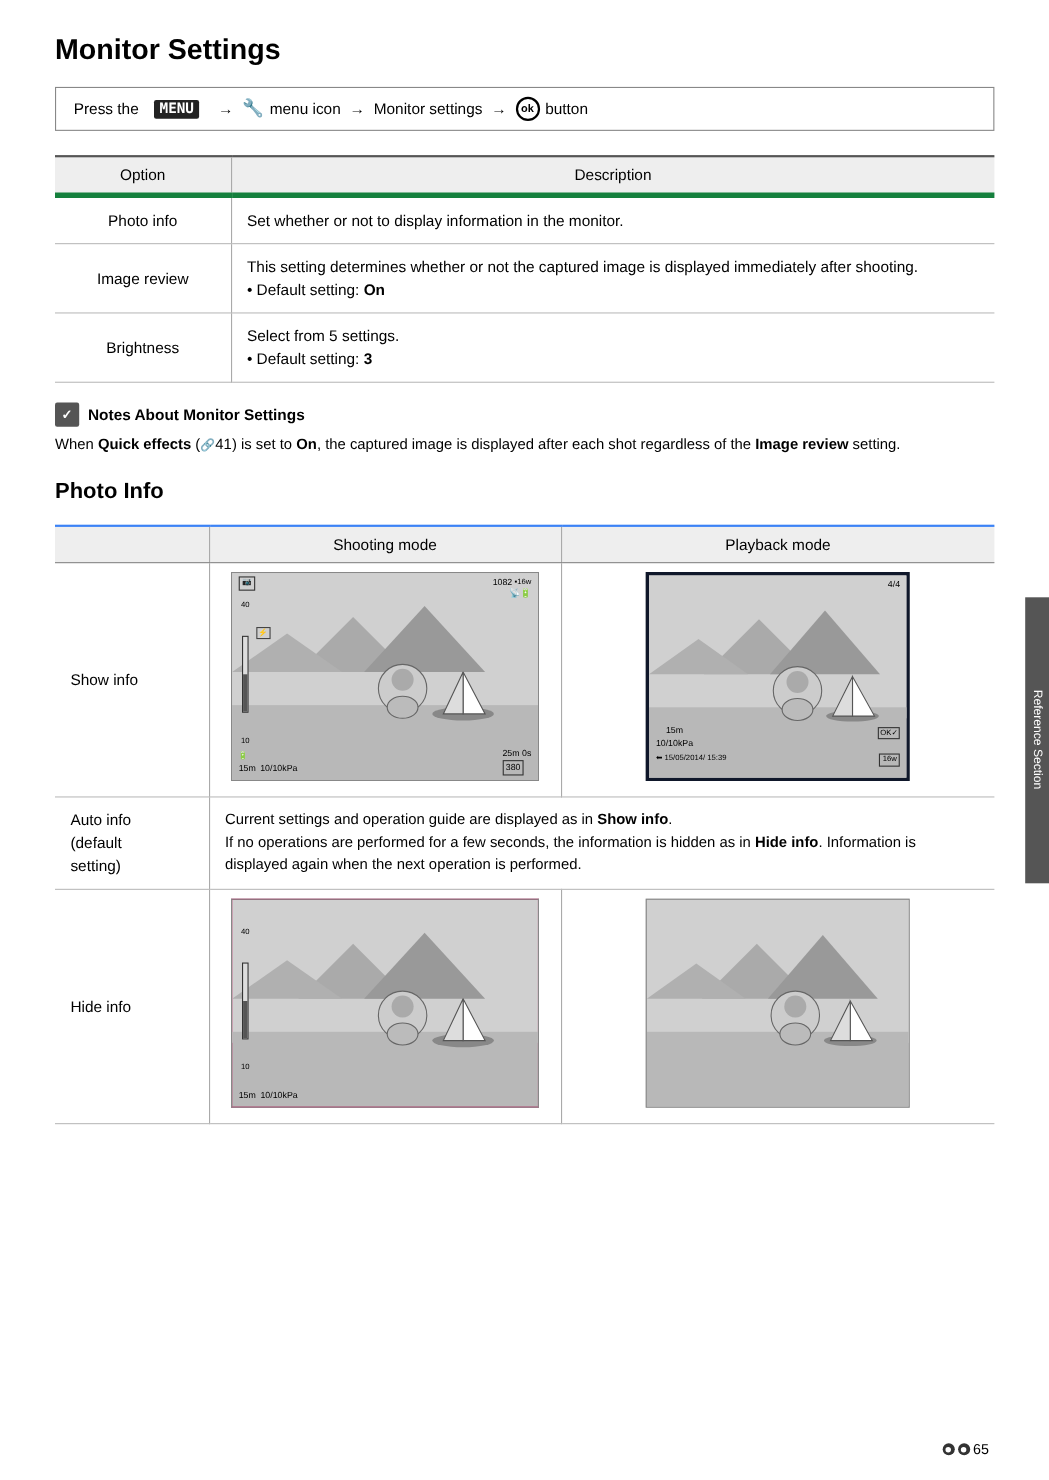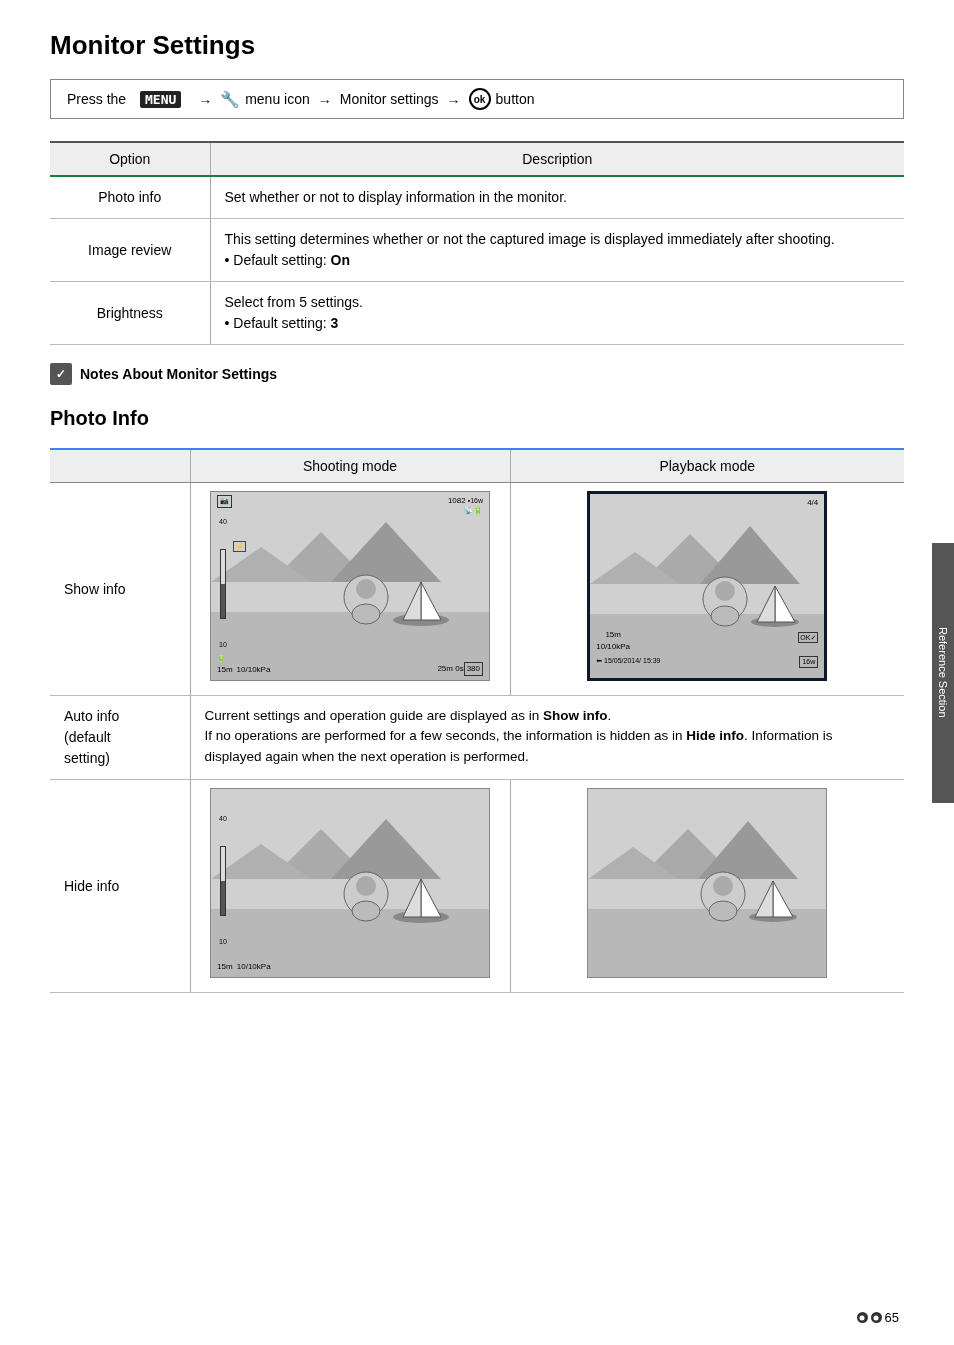--- a/index.html
+++ b/index.html
@@ -61,21 +61,21 @@
     
     table.settings-table {
       width: 100%;
       border-collapse: collapse;
       margin-bottom: 18px;
     }
 
     table.settings-table th {
       background: #eee;
       border-top: 2px solid #555;
-      border-bottom: 2px solid #15803d;
+      border-bottom: 5px solid #15803d;
       padding: 8px 14px;
       font-weight: normal;
       font-size: 14px;
     }
 
     table.settings-table th:first-child {
       width: 160px;
       text-align: center;
       border-right: 1px solid #aaa;
     }
@@ -315,20 +315,23 @@
       </td>
     </tr>
   </tbody>
 </table>
 
 <div class="notes-section">
   <div class="notes-header">
     <span class="notes-icon">✓</span>
     <span>Notes About Monitor Settings</span>
   </div>
+  <p class="notes-text">
+    When <strong>Quick effects</strong> (<span style="font-size:11px;">🔗</span>41) is set to <strong>On</strong>, the captured image is displayed after each shot regardless of the <strong>Image review</strong> setting.
+  </p>
 </div>
 
 <h2 class="section-title">Photo Info</h2>
 
 <table class="photo-info-table">
   <thead>
     <tr>
       <th></th>
       <th class="shooting-col">Shooting mode</th>
       <th>Playback mode</th>
@@ -388,21 +391,21 @@
           
           <div style="position:absolute;left:22px;top:50px;z-index:10;font-size:7px;">
             <span style="border:1px solid #444;padding:1px;">⚡</span>
           </div>
 
           
           <div style="position:absolute;bottom:4px;left:6px;font-size:8px;z-index:10;display:flex;gap:4px;">
             <span>15m</span>
             <span>10/10kPa</span>
           </div>
-          <div style="position:absolute;bottom:4px;right:6px;font-size:8px;z-index:10;display:flex;flex-direction:row;align-items:center;">
+          <div style="position:absolute;bottom:4px;right:6px;font-size:8px;z-index:10;display:flex;flex-direction:column;align-items:flex-start;">
             <span>25m 0s</span>
             <span style="border:1px solid #333;padding:0 2px;">380</span>
           </div>
           <div style="position:absolute;bottom:16px;left:6px;font-size:7px;z-index:10;">
             <span>🔋</span>
           </div>
         </div>
       </td>
       <td class="playback-cell">
         

